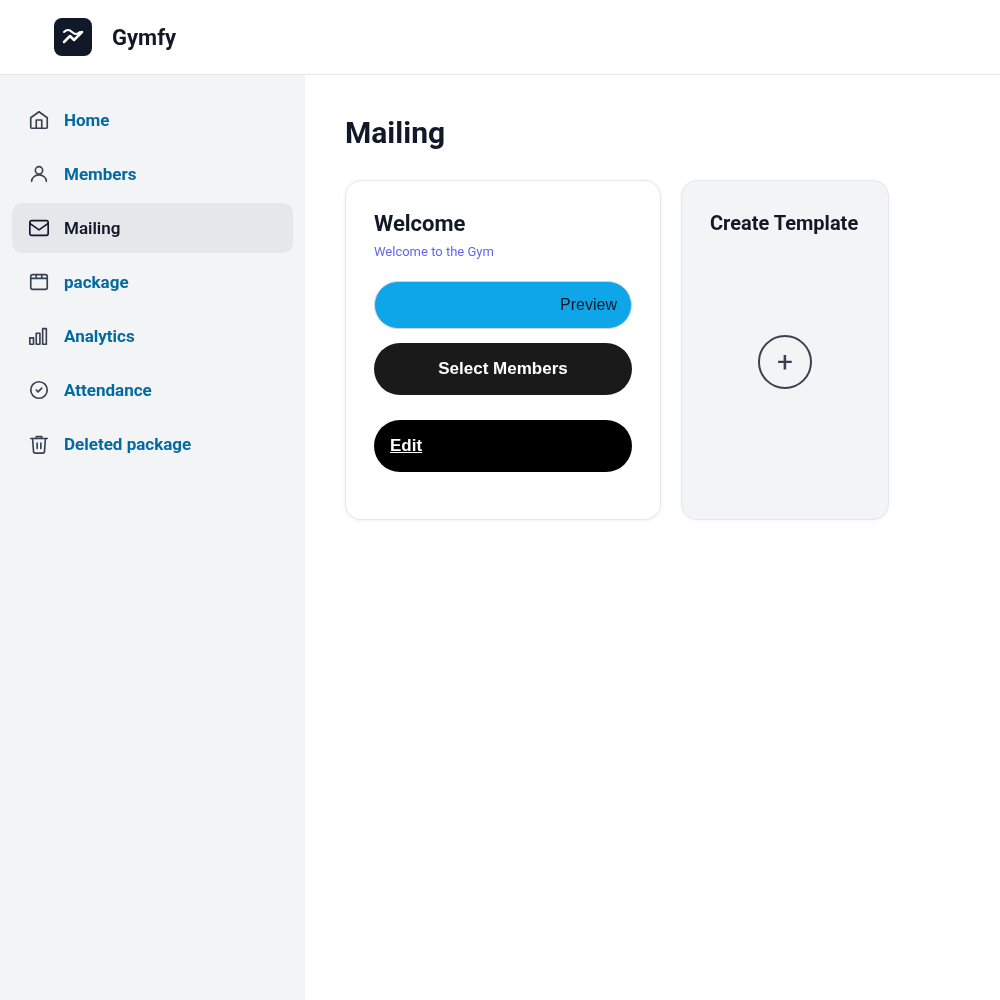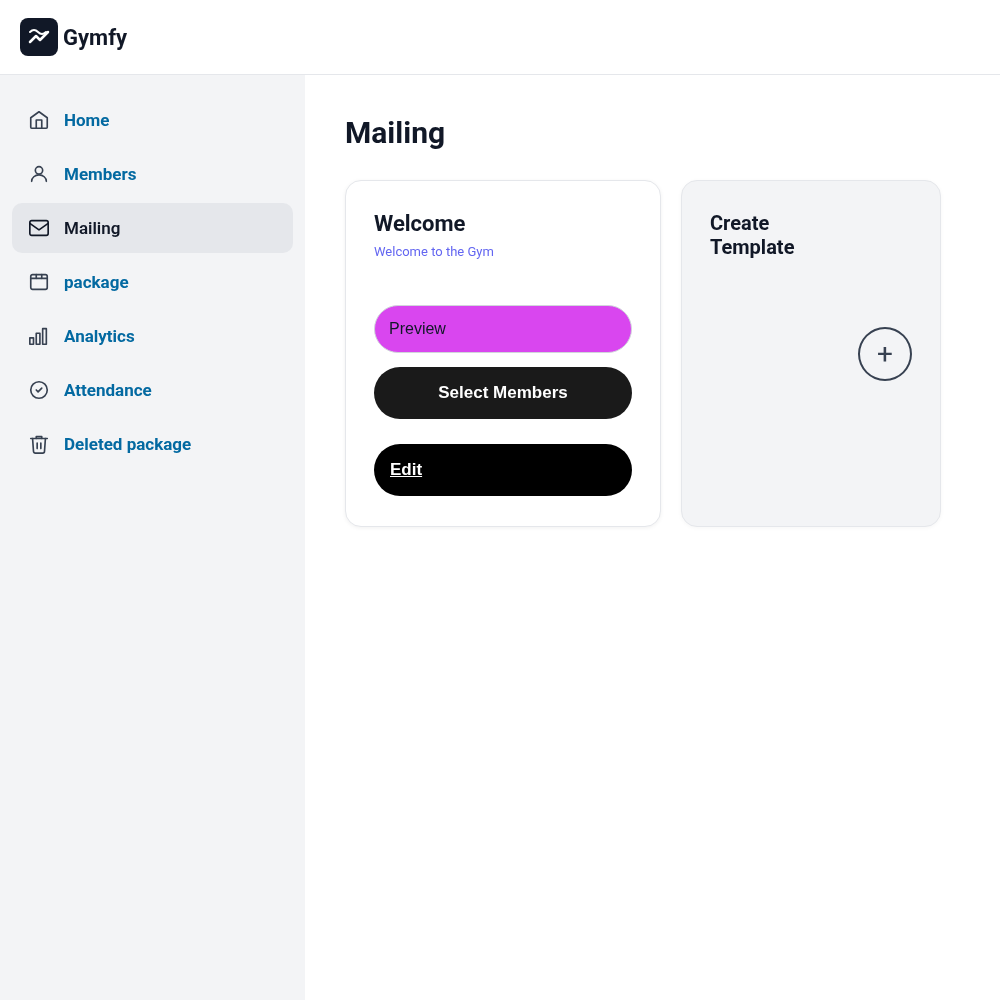--- a/index.html
+++ b/index.html
@@ -22,21 +22,22 @@
       background: #ffffff;
       display: flex;
       align-items: center;
       padding: 0 20px;
       border-bottom: 1px solid #e5e7eb;
     }
 
     .logo-area {
       display: flex;
       align-items: center;
-      gap: 5px;
+      gap: 20px;
+      margin-left: 34px;
     }
 
     .logo-icon {
       width: 38px;
       height: 38px;
     }
 
     .logo-text {
       font-size: 22px;
       font-weight: 700;
@@ -124,27 +125,26 @@
       font-size: 13px;
       color: #6366f1;
       margin-bottom: 22px;
     }
 
     .preview-btn {
       width: 100%;
       padding: 14px;
       border: 1.5px solid #d1d5db;
       border-radius: 30px;
-      background: #d946ef;
+      background: #0ea5e9;
       font-size: 16px;
       color: #111827;
       cursor: pointer;
       margin-bottom: 14px;
-      text-align: left;
-      margin-top: 24px;
+      text-align: right;
     }
 
     .select-members-btn {
       width: 100%;
       padding: 16px;
       border: none;
       border-radius: 30px;
       background: #1a1a1a;
       color: #ffffff;
       font-size: 17px;
@@ -167,23 +167,24 @@
       text-align: left;
       text-decoration: underline;
     }
 
     
     .create-card {
       background: #f3f4f6;
       border: 1px solid #e5e7eb;
       border-radius: 16px;
       padding: 30px 28px;
-      width: 260px;
+      width: 208px;
       flex-shrink: 0;
       display: flex;
+      flex-direction: column;
       align-items: flex-start;
       box-shadow: 0 1px 4px rgba(0,0,0,0.04);
       min-height: 340px;
     }
 
     .create-card-title {
       font-size: 20px;
       font-weight: 700;
       color: #111827;
       margin-bottom: 0;

